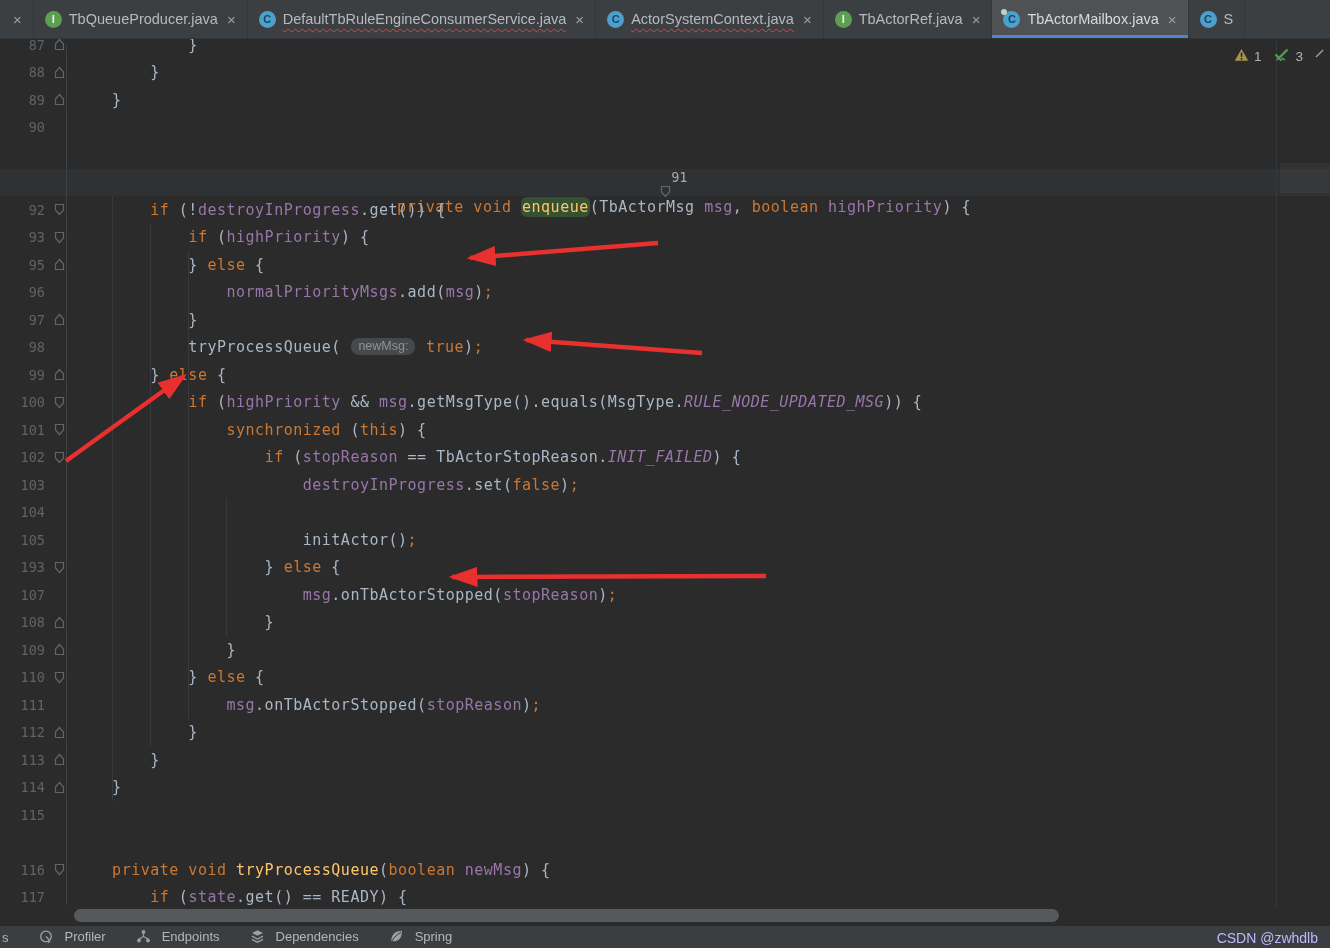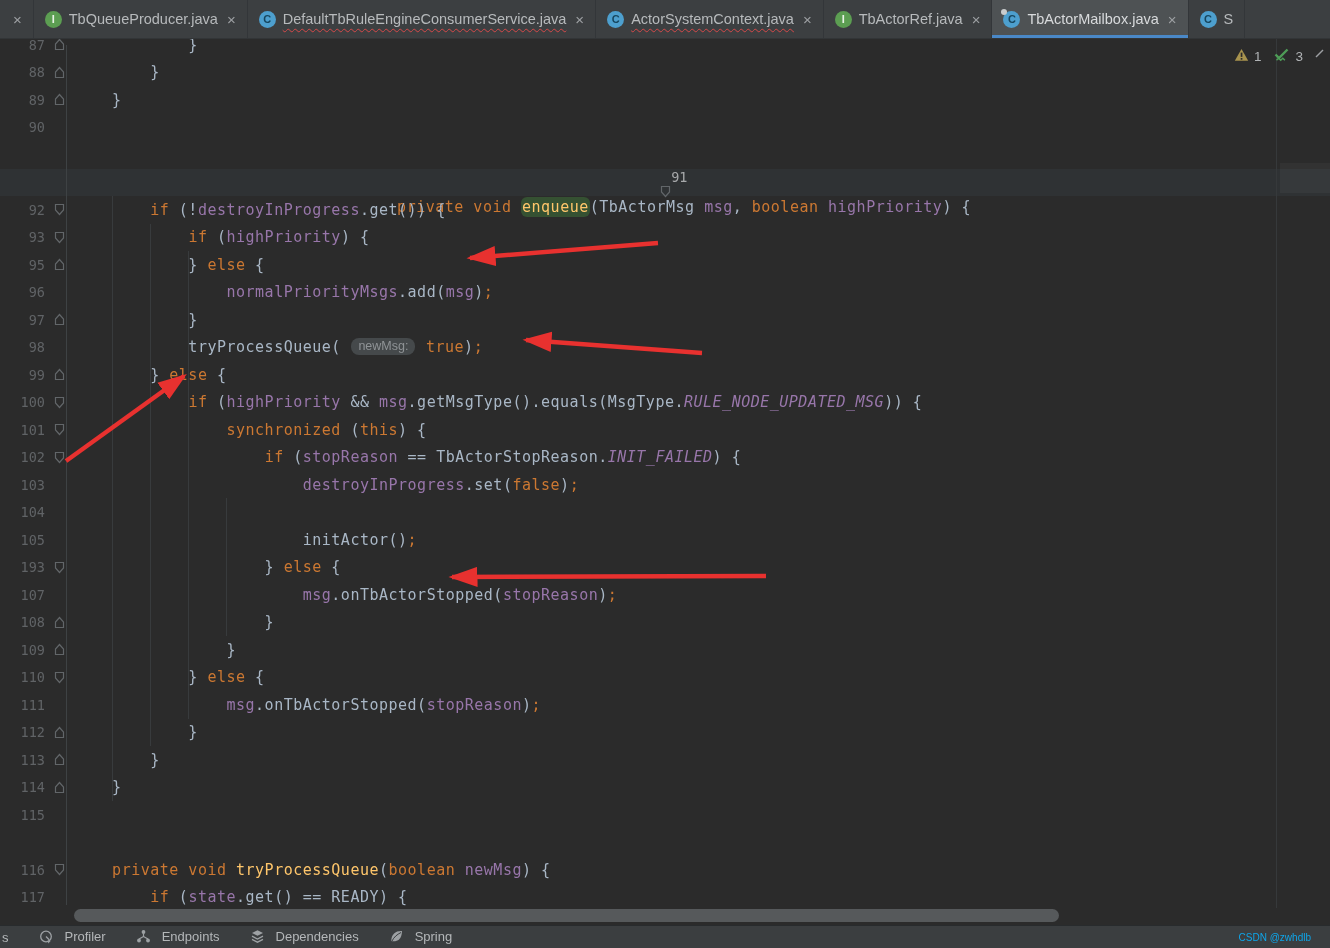--- a/index.html
+++ b/index.html
@@ -56,21 +56,21 @@
   .hthumb{position:absolute;left:74px;top:909px;width:985px;height:13px;background:#56595b;border-radius:7px;z-index:10;}
 
   
   .arrows{position:absolute;left:0;top:0;width:1330px;height:948px;pointer-events:none;z-index:25;}
 
   
   .statusbar{position:absolute;left:0;top:925px;width:1330px;height:23px;background:#3b3e40;
        border-top:1px solid #282b2d;display:flex;align-items:center;color:#b4b7b9;font-size:13px;z-index:40;}
   .sb-left{display:flex;align-items:center;gap:30px;padding-left:2px;}
   .sb-item{display:flex;gap:11px;}
-  .sb-right{margin-left:auto;padding-right:19px;color:#0ea5e9;font-size:10px;}
+  .sb-right{margin-left:auto;padding-right:12px;color:#c4b5fd;font-size:14px;}
 </style>
 </head>
 <body>
 
 <div class="app">
 
   <div class="editor">
     <div class="gutterline" style="top:45px;height:860px;"></div>
     <div class="lines" id="lines">
         <div class="row">

